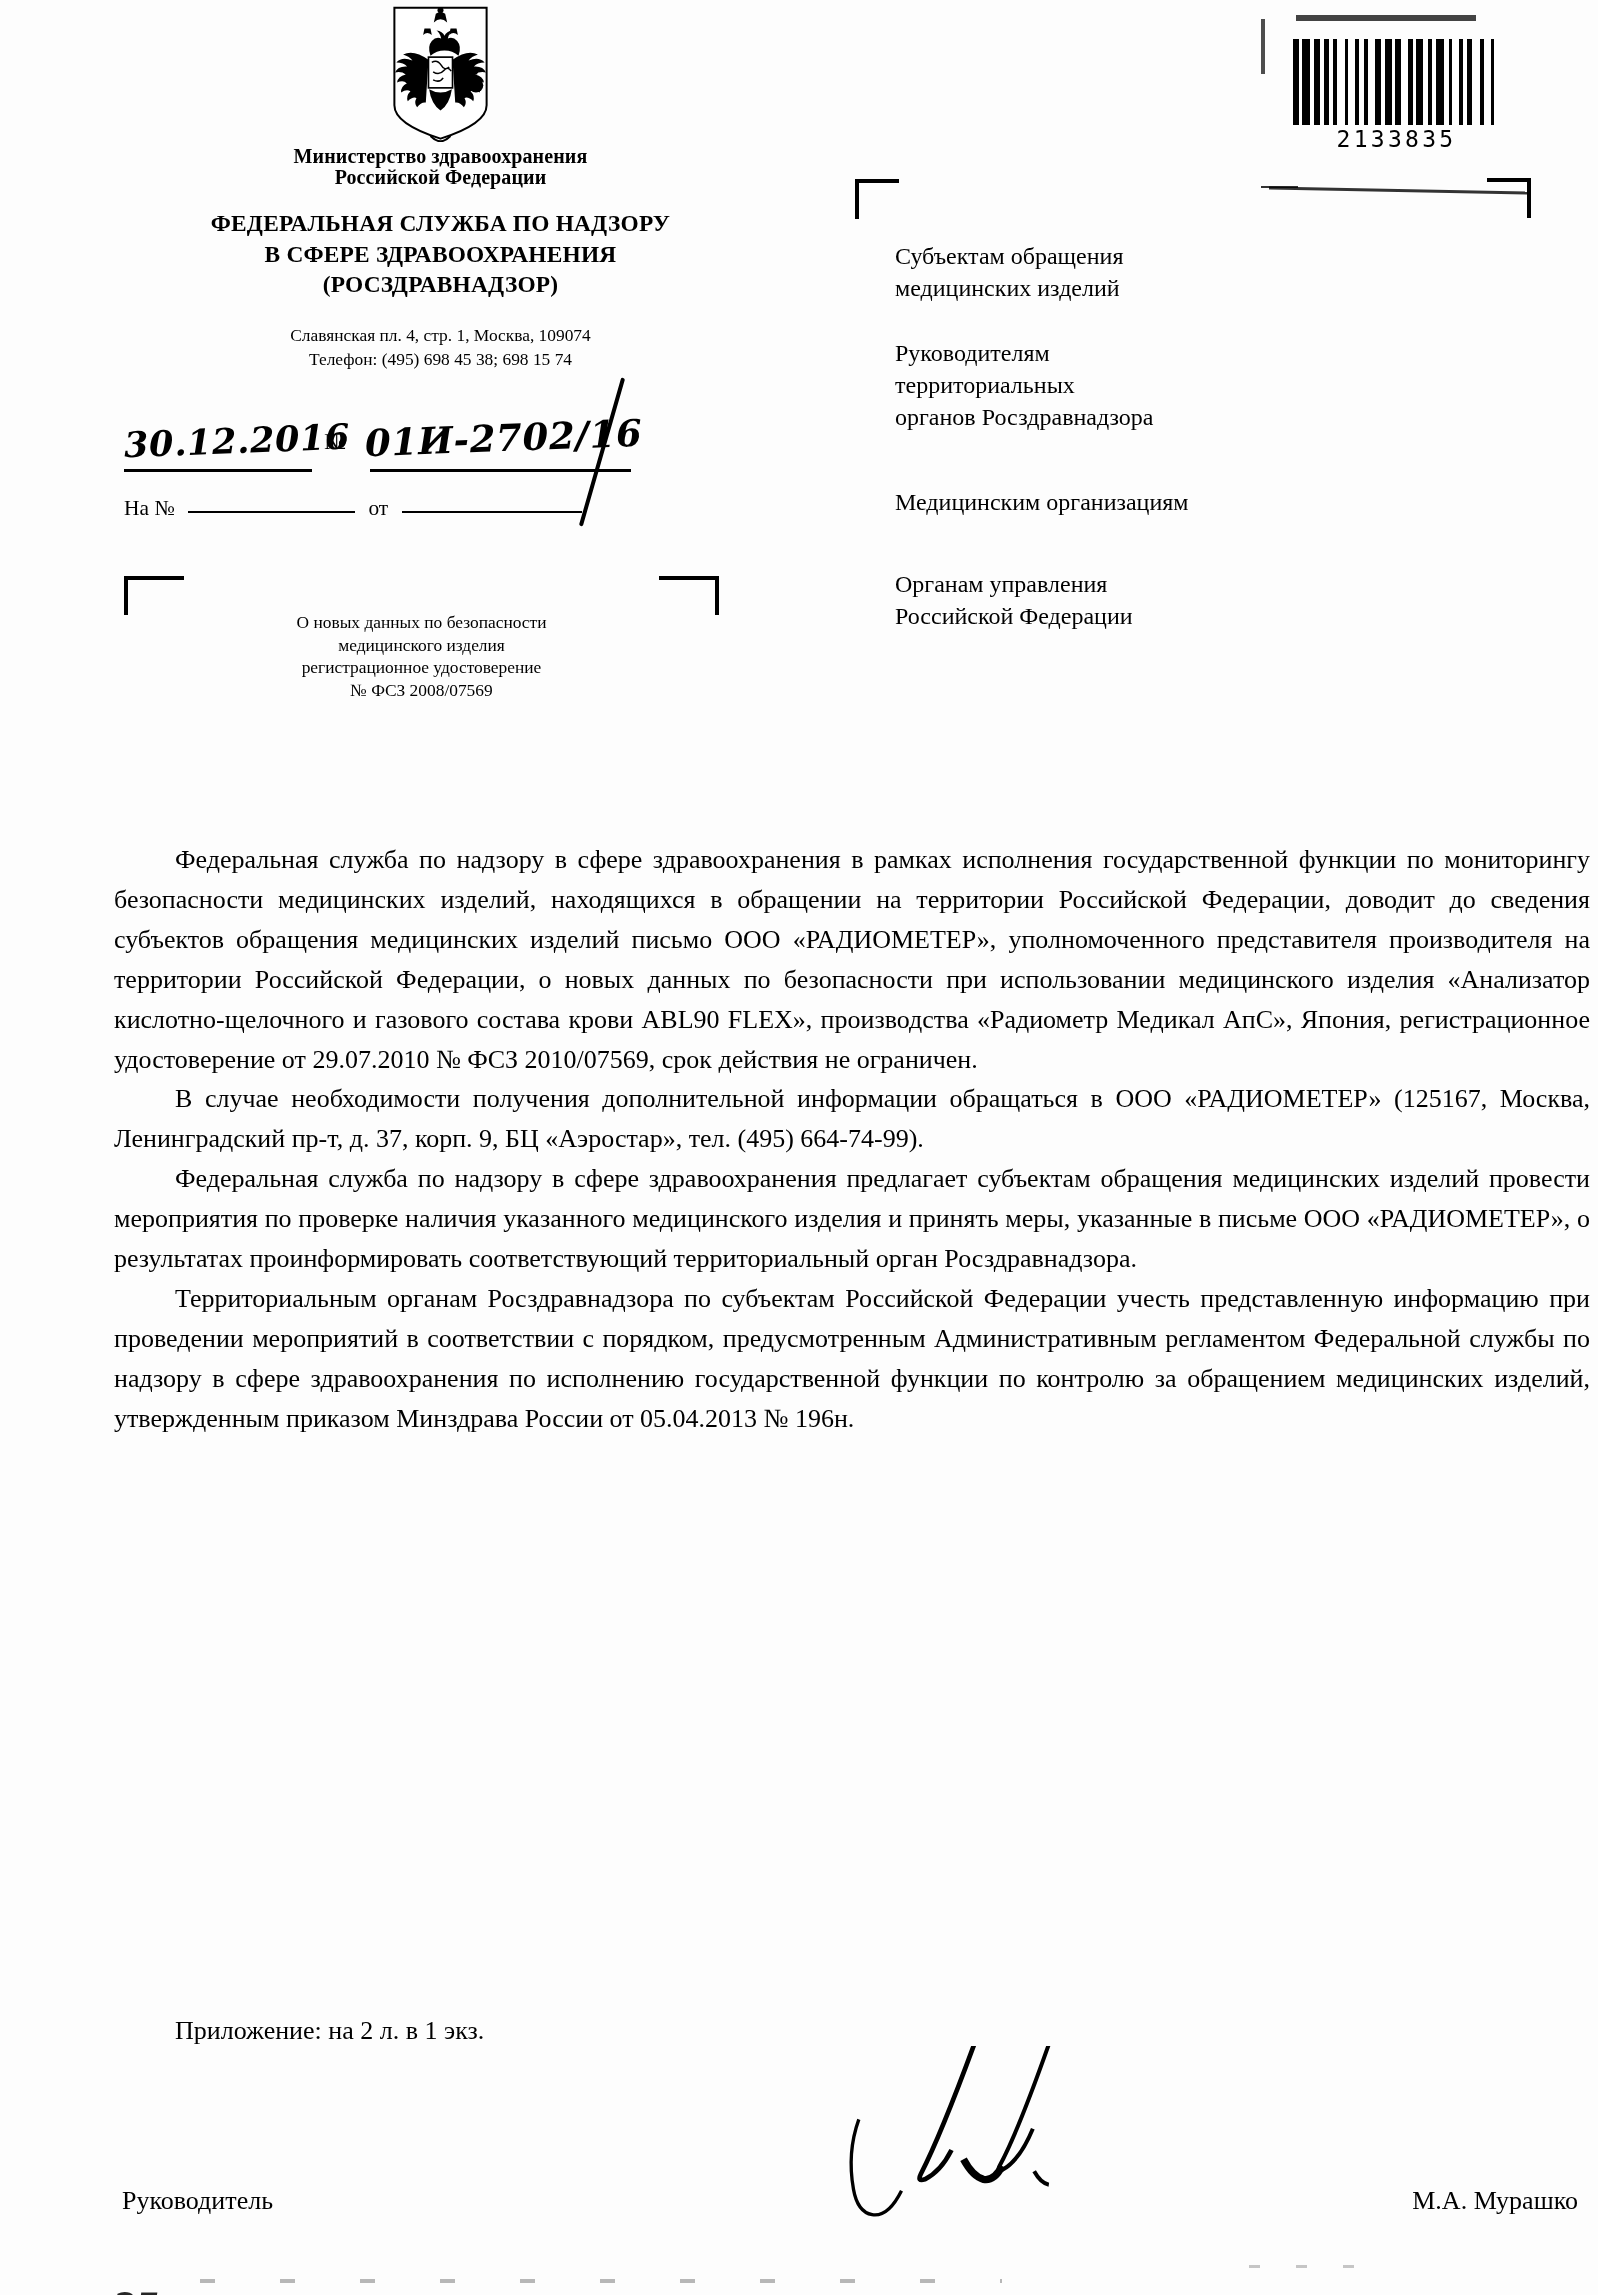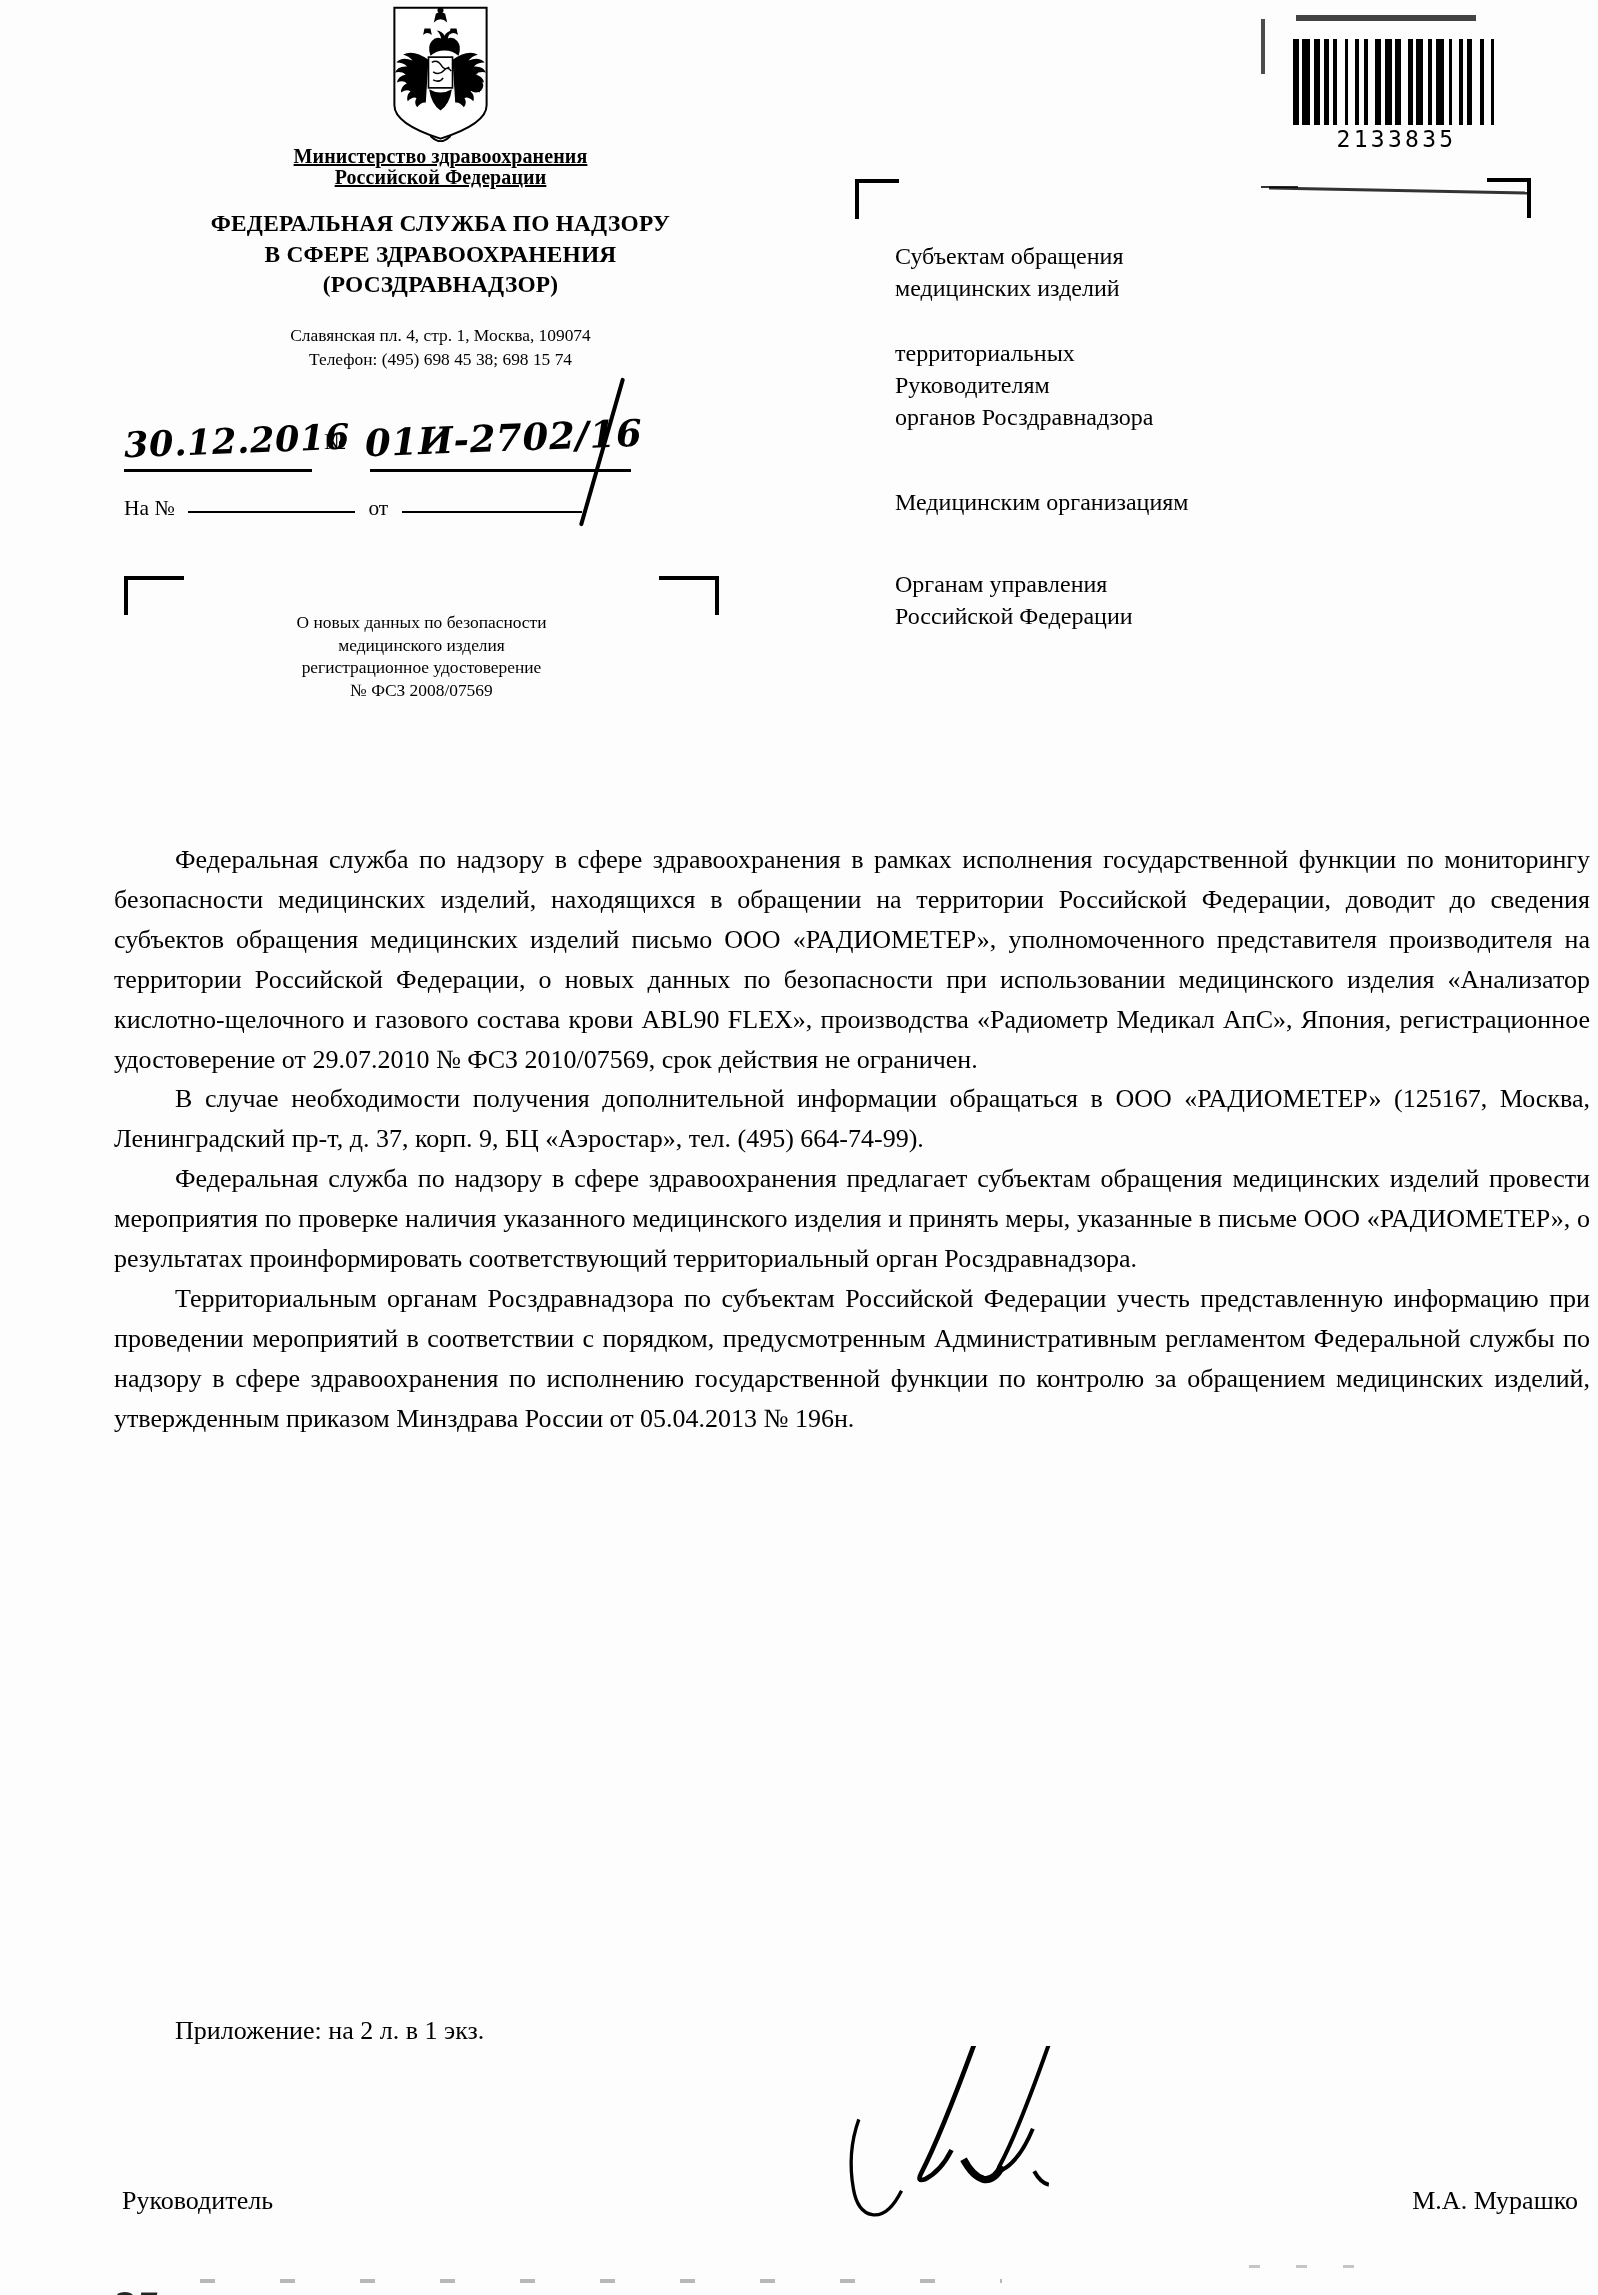--- a/index.html
+++ b/index.html
@@ -37,21 +37,20 @@
     height: 137px;
     margin: 0 auto 4px auto;
     display: block;
   }
   .ministry-line {
     font-size: 20px;
     font-weight: bold;
     line-height: 1.22;
     letter-spacing: 0.1px;
     margin-top: -2.7px;
-    text-decoration: underline;
   }
   .service-title {
     margin-top: 18.7px;
     font-size: 23.4px;
     font-weight: bold;
     line-height: 1.30;
     letter-spacing: 0.2px;
   }
   .address-block {
     margin-top: 23px;
@@ -454,22 +453,22 @@
   <div class="addressee">
     <span class="corner c-tl"></span>
     <span class="corner c-tr"></span>
 
     <div class="addr-group g1">
       <div>Субъектам обращения</div>
       <div>медицинских изделий</div>
     </div>
 
     <div class="addr-group g2">
+      <div>Руководителям</div>
       <div>территориальных</div>
-      <div>Руководителям</div>
       <div>органов Росздравнадзора</div>
     </div>
 
     <div class="addr-group g3">
       <div>Медицинским организациям</div>
     </div>
 
     <div class="addr-group g4">
       <div>Органам управления</div>
       <div>Российской Федерации</div>

